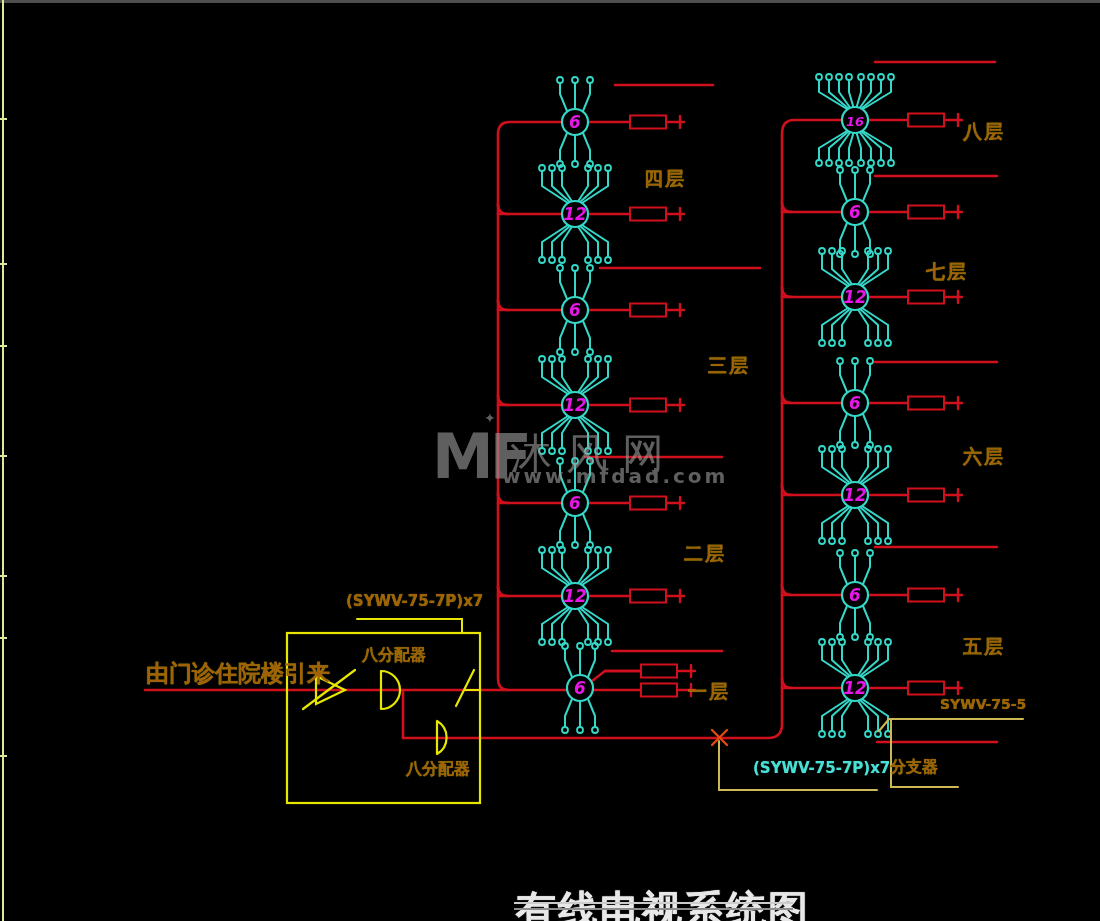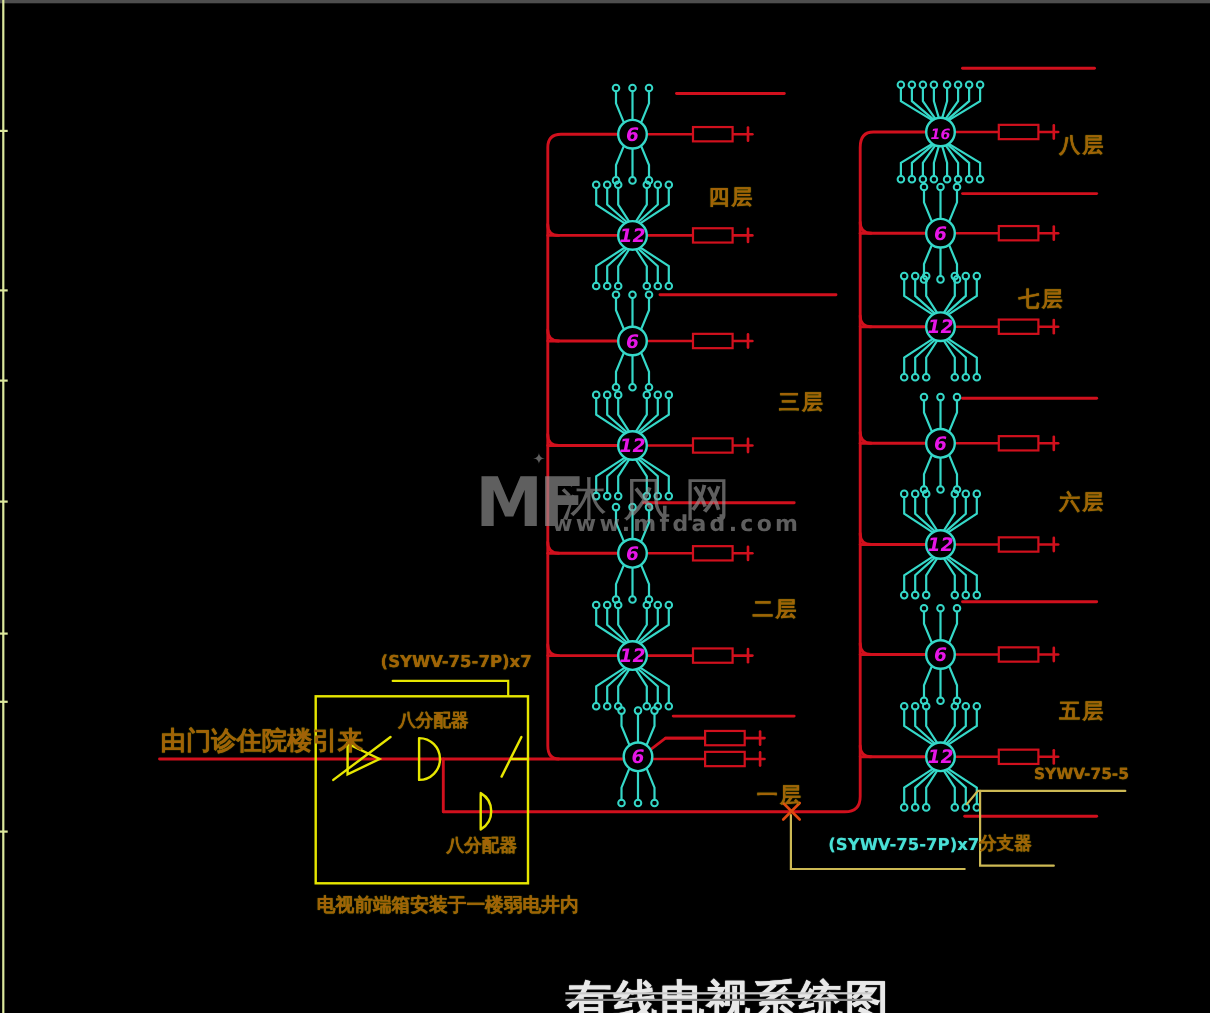--- a/index.html
+++ b/index.html
@@ -466,31 +466,30 @@
       <path d="M357,619 H462 V632" stroke="#e6e600" fill="none" stroke-width="2" stroke-linecap="round"></path>
       <path d="M719,741 V790 H877" stroke="#cdb954" fill="none" stroke-width="2" stroke-linecap="round"></path>
       <path d="M879,731 L889,719 H1023" stroke="#cdb954" fill="none" stroke-width="2" stroke-linecap="round"></path>
       <path d="M891,719 V787 H958" stroke="#cdb954" fill="none" stroke-width="2" stroke-linecap="round"></path>
       <path d="M712,730 L727,745 M727,730 L712,745" stroke="#e0490f" fill="none" stroke-width="2.4" stroke-linecap="round"></path>
     </svg>
 
   <div class="lbl floor" style="left:644px;top:166px">四层</div>
   <div class="lbl floor" style="left:708px;top:353px">三层</div>
   <div class="lbl floor" style="left:684px;top:541px">二层</div>
-  <div class="lbl floor" style="left:688px;top:710px">一层</div>
+  <div class="lbl floor" style="left:688px;top:679px">一层</div>
   <div class="lbl floor" style="left:963px;top:119px">八层</div>
   <div class="lbl floor" style="left:926px;top:259px">七层</div>
   <div class="lbl floor" style="left:963px;top:444px">六层</div>
   <div class="lbl floor" style="left:963px;top:634px">五层</div>
 
   <div class="lbl" style="left:146px;top:658px;font-size:23px">由门诊住院楼引来</div>
   <div class="lbl" style="left:346px;top:592px;font-size:15px">(SYWV-75-7P)x7</div>
   <div class="lbl" style="left:362px;top:645px;font-size:16px">八分配器</div>
   <div class="lbl" style="left:406px;top:759px;font-size:16px">八分配器</div>
-  <div class="lbl" style="left:288px;top:811px;font-size:17px">电视前端箱安装于一楼弱电井内</div>
 
   <div class="lbl cyan-lbl" style="left:753px;top:759px;font-size:15px">(SYWV-75-7P)x7</div>
   <div class="lbl" style="left:940px;top:696px;font-size:14px">SYWV-75-5</div>
   <div class="lbl" style="left:890px;top:757px;font-size:16px">分支器</div>
 
   <div id="page-title" style="left:516px;top:883px">有线电视系统图</div>
   <div class="title-rule" style="left:514px;top:902px;width:279px;background:#cccccc"></div>
   <div class="title-rule" style="left:514px;top:908px;width:279px;background:#8d8d8d"></div>
 
   <div id="watermark">

